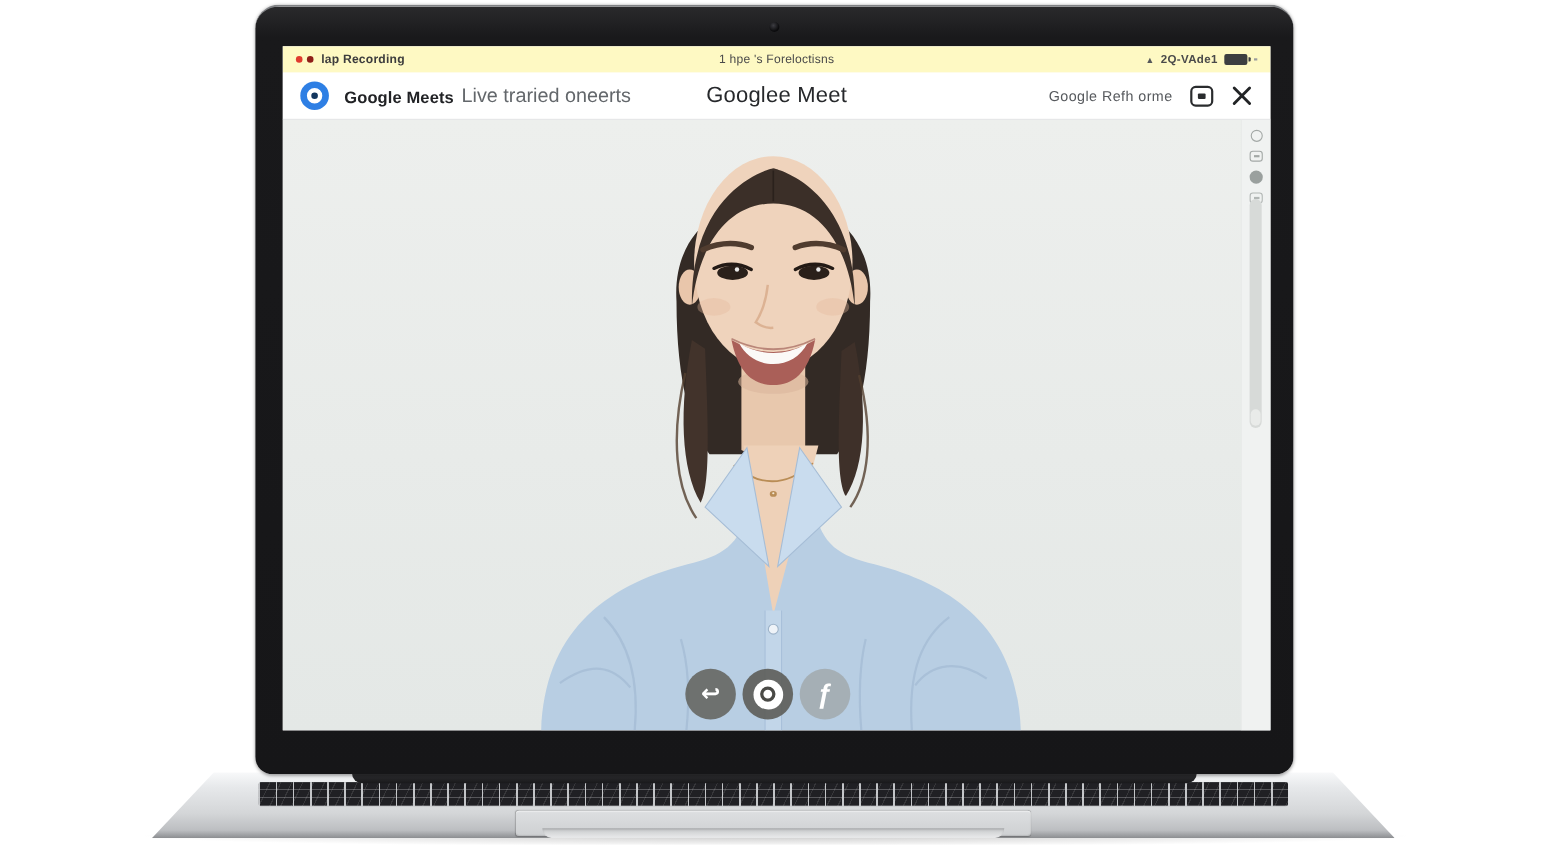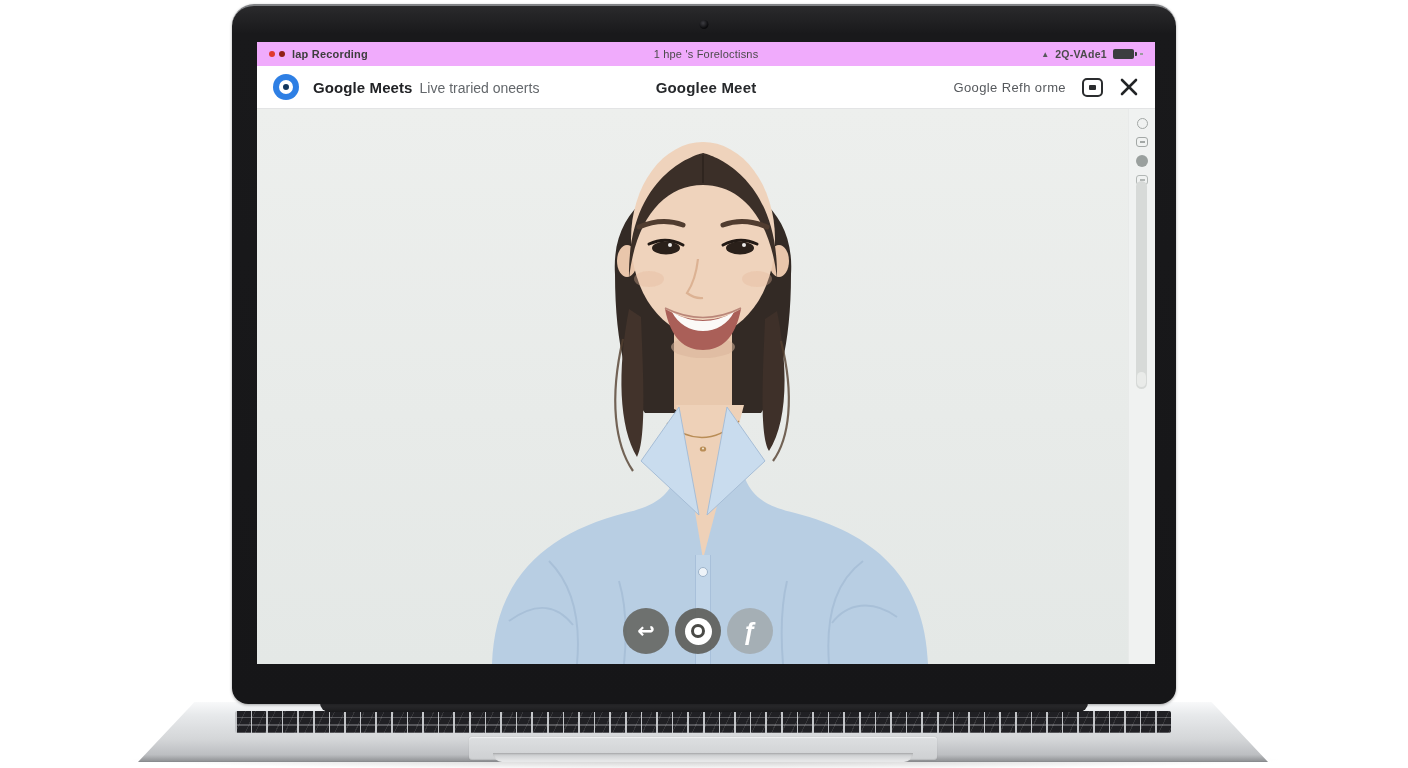--- a/index.html
+++ b/index.html
@@ -38,21 +38,21 @@
   .webcam { position:absolute; top:14px; left:50%; transform:translateX(-50%);
     width:9px; height:9px; border-radius:50%;
     background:radial-gradient(circle at 40% 35%, #3d3d42 0%, #0b0b0d 65%); }
 
   
   .screen { position:absolute; left:25px; top:36px; width:898px; height:622px;
     background:#ffffff; overflow:hidden; }
 
   
   .menubar { position:relative; height:24px; display:flex; align-items:center;
-    padding:0 12px; background:#f0abfc; font-size:11px; color:#454545; }
+    padding:0 12px; background:#fef9c3; font-size:11px; color:#454545; }
   .rec-dot { width:6px; height:6px; border-radius:50%; margin-right:4px; }
   .rec-dot.d1 { background:#e03a2e; }
   .rec-dot.d2 { background:#8f1f18; }
   .mb-rec-label { margin-left:3px; font-weight:600; color:#3d3d3d; letter-spacing:.2px; }
   .mb-center { position:absolute; left:50%; transform:translateX(-50%);
     color:#4a4a4a; font-weight:400; letter-spacing:.2px; }
   .mb-right { margin-left:auto; display:flex; align-items:center; gap:6px; color:#4a4a4a; }
   .mb-warning { font-size:8px; color:#56585a; }
   .mb-code { font-size:10.5px; letter-spacing:.3px; font-weight:600; }
   .battery { position:relative; width:21px; height:10px; background:#3c3e40; border-radius:2px; }
@@ -62,23 +62,23 @@
 
   
   .appheader { position:relative; height:43px; display:flex; align-items:center;
     padding:0 16px; background:#fff; border-bottom:1px solid #e3e4e5; }
   .logo { width:26px; height:26px; border-radius:50%; background:#2e7fe4;
     display:flex; align-items:center; justify-content:center; flex:0 0 auto; }
   .logo-ring { width:14px; height:14px; border:4px solid #ffffff; border-radius:50%;
     background:#12365e; }
   .title-group { display:flex; align-items:flex-end; gap:7px; margin-left:14px; white-space:nowrap; }
   .app-title { font-size:15px; font-weight:700; color:#212225; letter-spacing:.1px; }
-  .app-subtitle { font-size:14px; color:#63676b; }
+  .app-subtitle { font-size:18px; color:#63676b; }
   .center-title { position:absolute; left:50%; transform:translateX(-50%);
-    font-size:15px; font-weight:700; color:#26282b; letter-spacing:.2px; white-space:nowrap; }
+    font-size:20px; font-weight:400; color:#26282b; letter-spacing:.2px; white-space:nowrap; }
   .hdr-right { margin-left:auto; display:flex; align-items:center; gap:16px; }
   .conn-label { font-size:13px; color:#56595d; letter-spacing:.4px; white-space:nowrap; }
   .pip-icon { width:21px; height:19px; border:2.4px solid #2a2c2e; border-radius:5px;
     display:flex; align-items:center; justify-content:center; cursor:pointer; }
   .pip-dot { width:7px; height:5px; background:#2a2c2e; border-radius:1px; }
   .close-icon { width:20px; height:20px; cursor:pointer; display:block; }
 
   
   .video { position:absolute; top:67px; left:0; right:0; bottom:0;
     background:linear-gradient(180deg,#edefed 0%,#e8ebe9 55%,#e4e8e6 100%); }

